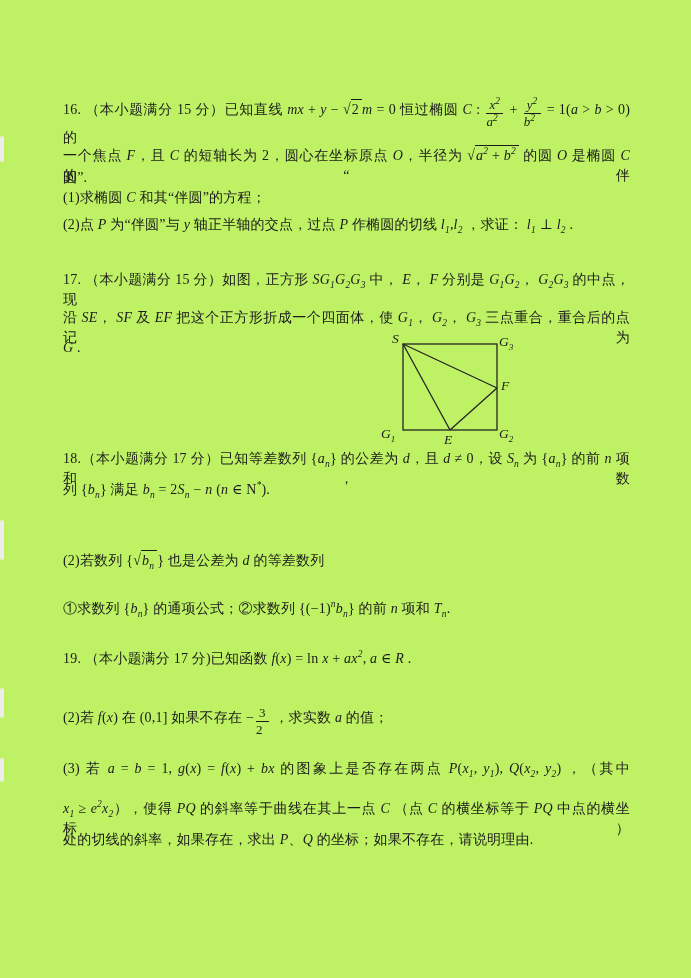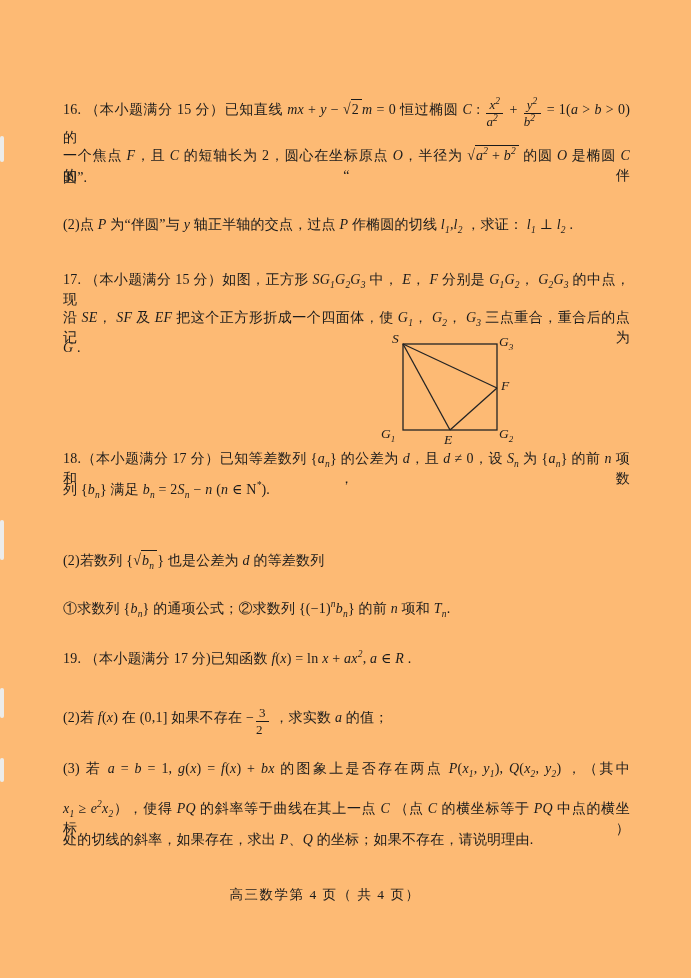--- a/index.html
+++ b/index.html
@@ -1,16 +1,16 @@
 <!DOCTYPE html>
 <html><head>
 <meta charset="utf-8">
 <style>
   html,body{margin:0;padding:0;background:#e8e8e6;}
-  .page{position:relative;width:691px;height:978px;background:#fdba74;
+  .page{position:relative;width:691px;height:978px;background:#bef264;
         font-family:"Liberation Serif","DejaVu Serif",serif;color:#1b1b1b;
         overflow:hidden;margin:0 auto;}
   .line{position:absolute;left:63px;width:567px;font-size:14px;line-height:20px;
         letter-spacing:0.2px;}
   .just{text-align:justify;text-align-last:justify;}
   .mi{font-style:italic;}
   .mt{font-style:normal;}
   sup,sub{font-style:italic;font-size:9.5px;line-height:0;}
   .frac{display:inline-block;vertical-align:-0.9em;text-align:left;
         line-height:1.05;margin:0 2px;font-size:13px;}
@@ -33,20 +33,21 @@
 <div class="page">
 
   <div class="smudge" style="top:136px;height:26px"></div>
   <div class="smudge" style="top:520px;height:40px"></div>
   <div class="smudge" style="top:688px;height:30px"></div>
   <div class="smudge" style="top:758px;height:24px"></div>
 
   <div class="line just" style="top:98px"><span class="mt">16. （本小题满分 15 分）已知直线 </span><span class="mi">mx</span><span class="mt"> + </span><span class="mi">y</span><span class="mt"> − </span><span class="sqrt"><span class="rad">√</span><span class="bod"><span class="mt">2</span></span></span><span class="mi">m</span><span class="mt"> = 0 恒过椭圆 </span><span class="mi">C</span><span class="mt"> : </span><span class="frac"><span class="num"><span class="mi">x</span><sup>2</sup></span><span class="den"><span class="mi">a</span><sup>2</sup></span></span><span class="mt"> + </span><span class="frac"><span class="num"><span class="mi">y</span><sup>2</sup></span><span class="den"><span class="mi">b</span><sup>2</sup></span></span><span class="mt"> = 1(</span><span class="mi">a</span><span class="mt"> &gt; </span><span class="mi">b</span><span class="mt"> &gt; 0) 的</span></div>
   <div class="line just" style="top:145px"><span class="mt">一个焦点 </span><span class="mi">F</span><span class="mt">，且 </span><span class="mi">C</span><span class="mt"> 的短轴长为 2，圆心在坐标原点 </span><span class="mi">O</span><span class="mt">，半径为 </span><span class="sqrt"><span class="rad">√</span><span class="bod"><span class="mi">a</span><sup>2</sup><span class="mt"> + </span><span class="mi">b</span><sup>2</sup></span></span><span class="mt"> 的圆 </span><span class="mi">O</span><span class="mt"> 是椭圆 </span><span class="mi">C</span><span class="mt"> 的“伴</span></div>
   <div class="line" style="top:168px"><span class="mt">圆”.</span></div>
+  <div class="line" style="top:188px"><span class="mt">(1)求椭圆 </span><span class="mi">C</span><span class="mt"> 和其“伴圆”的方程；</span></div>
   <div class="line" style="top:215px"><span class="mt">(2)点 </span><span class="mi">P</span><span class="mt"> 为“伴圆”与 </span><span class="mi">y</span><span class="mt"> 轴正半轴的交点，过点 </span><span class="mi">P</span><span class="mt"> 作椭圆的切线 </span><span class="mi">l</span><sub>1</sub><span class="mt">,</span><span class="mi">l</span><sub>2</sub><span class="mt"> ，求证： </span><span class="mi">l</span><sub>1</sub><span class="mt"> ⊥ </span><span class="mi">l</span><sub>2</sub><span class="mt"> .</span></div>
 
   <div class="line just" style="top:270px"><span class="mt">17. （本小题满分 15 分）如图，正方形 </span><span class="mi">SG</span><sub>1</sub><span class="mi">G</span><sub>2</sub><span class="mi">G</span><sub>3</sub><span class="mt"> 中， </span><span class="mi">E</span><span class="mt">， </span><span class="mi">F</span><span class="mt"> 分别是 </span><span class="mi">G</span><sub>1</sub><span class="mi">G</span><sub>2</sub><span class="mt">， </span><span class="mi">G</span><sub>2</sub><span class="mi">G</span><sub>3</sub><span class="mt"> 的中点，现</span></div>
   <div class="line just" style="top:308px"><span class="mt">沿 </span><span class="mi">SE</span><span class="mt">， </span><span class="mi">SF</span><span class="mt"> 及 </span><span class="mi">EF</span><span class="mt"> 把这个正方形折成一个四面体，使 </span><span class="mi">G</span><sub>1</sub><span class="mt">， </span><span class="mi">G</span><sub>2</sub><span class="mt">， </span><span class="mi">G</span><sub>3</sub><span class="mt"> 三点重合，重合后的点记为</span></div>
   <div class="line" style="top:338px"><span class="mi">G</span><span class="mt"> .</span></div>
 
   <div class="figure">
     <svg width="120" height="115" viewBox="0 0 120 115">
       <rect x="10" y="10" width="94" height="86"></rect>
       <line x1="10" y1="10" x2="57" y2="96"></line>
@@ -65,15 +66,14 @@
   <div class="line" style="top:480px"><span class="mt">列 {</span><span class="mi">b</span><sub>n</sub><span class="mt">} 满足 </span><span class="mi">b</span><sub>n</sub><span class="mt"> = 2</span><span class="mi">S</span><sub>n</sub><span class="mt"> − </span><span class="mi">n</span><span class="mt"> (</span><span class="mi">n</span><span class="mt"> ∈ N</span><sup>*</sup><span class="mt">).</span></div>
   <div class="line" style="top:550px"><span class="mt">(2)若数列 {</span><span class="sqrt"><span class="rad">√</span><span class="bod"><span class="mi">b</span><sub>n</sub></span></span><span class="mt">} 也是公差为 </span><span class="mi">d</span><span class="mt"> 的等差数列</span></div>
   <div class="line" style="top:599px"><span class="mt">①求数列 {</span><span class="mi">b</span><sub>n</sub><span class="mt">} 的通项公式；②求数列 {(−1)</span><sup>n</sup><span class="mi">b</span><sub>n</sub><span class="mt">} 的前 </span><span class="mi">n</span><span class="mt"> 项和 </span><span class="mi">T</span><sub>n</sub><span class="mt">.</span></div>
 
   <div class="line" style="top:649px"><span class="mt">19. （本小题满分 17 分)已知函数 </span><span class="mi">f</span><span class="mt">(</span><span class="mi">x</span><span class="mt">) = ln </span><span class="mi">x</span><span class="mt"> + </span><span class="mi">ax</span><sup>2</sup><span class="mt">, </span><span class="mi">a</span><span class="mt"> ∈ </span><span class="mi">R</span><span class="mt"> .</span></div>
   <div class="line" style="top:706px"><span class="mt">(2)若 </span><span class="mi">f</span><span class="mt">(</span><span class="mi">x</span><span class="mt">) 在 (0,1] 如果不存在 −</span><span class="frac"><span class="num"><span class="mt">3</span></span><span class="den"><span class="mt">2</span></span></span><span class="mt"> ，求实数 </span><span class="mi">a</span><span class="mt"> 的值；</span></div>
   <div class="line just" style="top:759px"><span class="mt">(3) 若 </span><span class="mi">a</span><span class="mt"> = </span><span class="mi">b</span><span class="mt"> = 1, </span><span class="mi">g</span><span class="mt">(</span><span class="mi">x</span><span class="mt">) = </span><span class="mi">f</span><span class="mt">(</span><span class="mi">x</span><span class="mt">) + </span><span class="mi">bx</span><span class="mt"> 的图象上是否存在两点 </span><span class="mi">P</span><span class="mt">(</span><span class="mi">x</span><sub>1</sub><span class="mt">, </span><span class="mi">y</span><sub>1</sub><span class="mt">), </span><span class="mi">Q</span><span class="mt">(</span><span class="mi">x</span><sub>2</sub><span class="mt">, </span><span class="mi">y</span><sub>2</sub><span class="mt">) ，（其中</span></div>
   <div class="line just" style="top:799px"><span class="mi">x</span><sub>1</sub><span class="mt"> ≥ </span><span class="mi">e</span><sup>2</sup><span class="mi">x</span><sub>2</sub><span class="mt">），使得 </span><span class="mi">PQ</span><span class="mt"> 的斜率等于曲线在其上一点 </span><span class="mi">C</span><span class="mt"> （点 </span><span class="mi">C</span><span class="mt"> 的横坐标等于 </span><span class="mi">PQ</span><span class="mt"> 中点的横坐标）</span></div>
   <div class="line" style="top:830px"><span class="mt">处的切线的斜率，如果存在，求出 </span><span class="mi">P</span><span class="mt">、</span><span class="mi">Q</span><span class="mt"> 的坐标；如果不存在，请说明理由.</span></div>
 
-  <div class="footer">高三数学第 4 页（ 共 4 页）</div>
 
 </div>
 
 </body></html>

